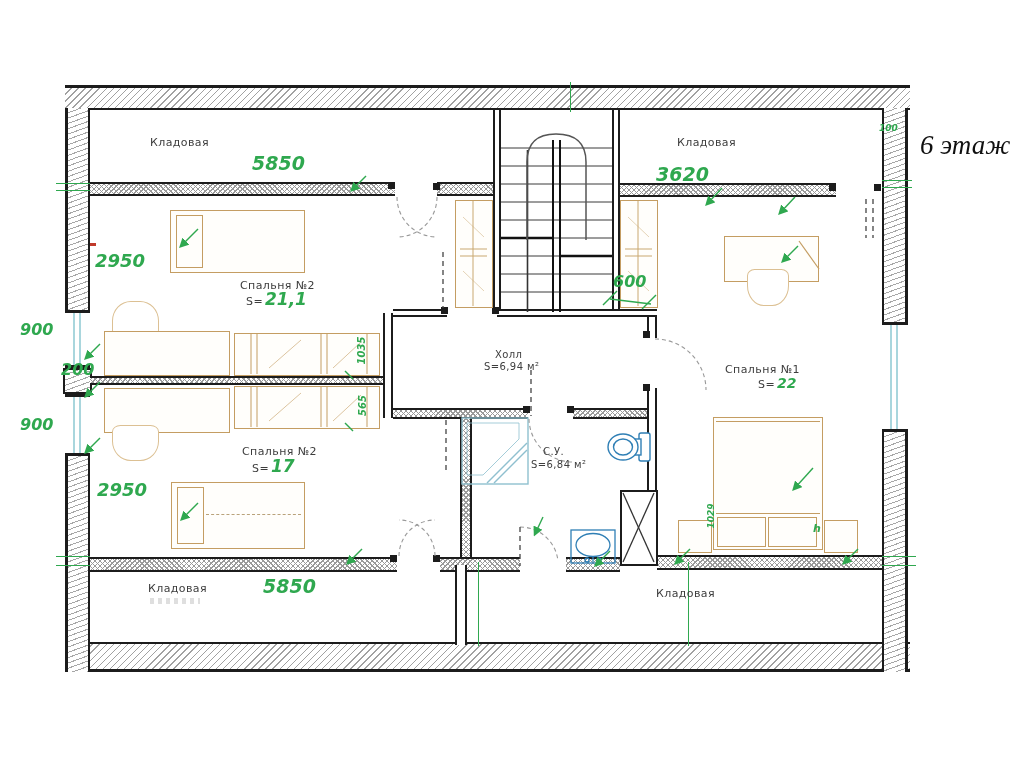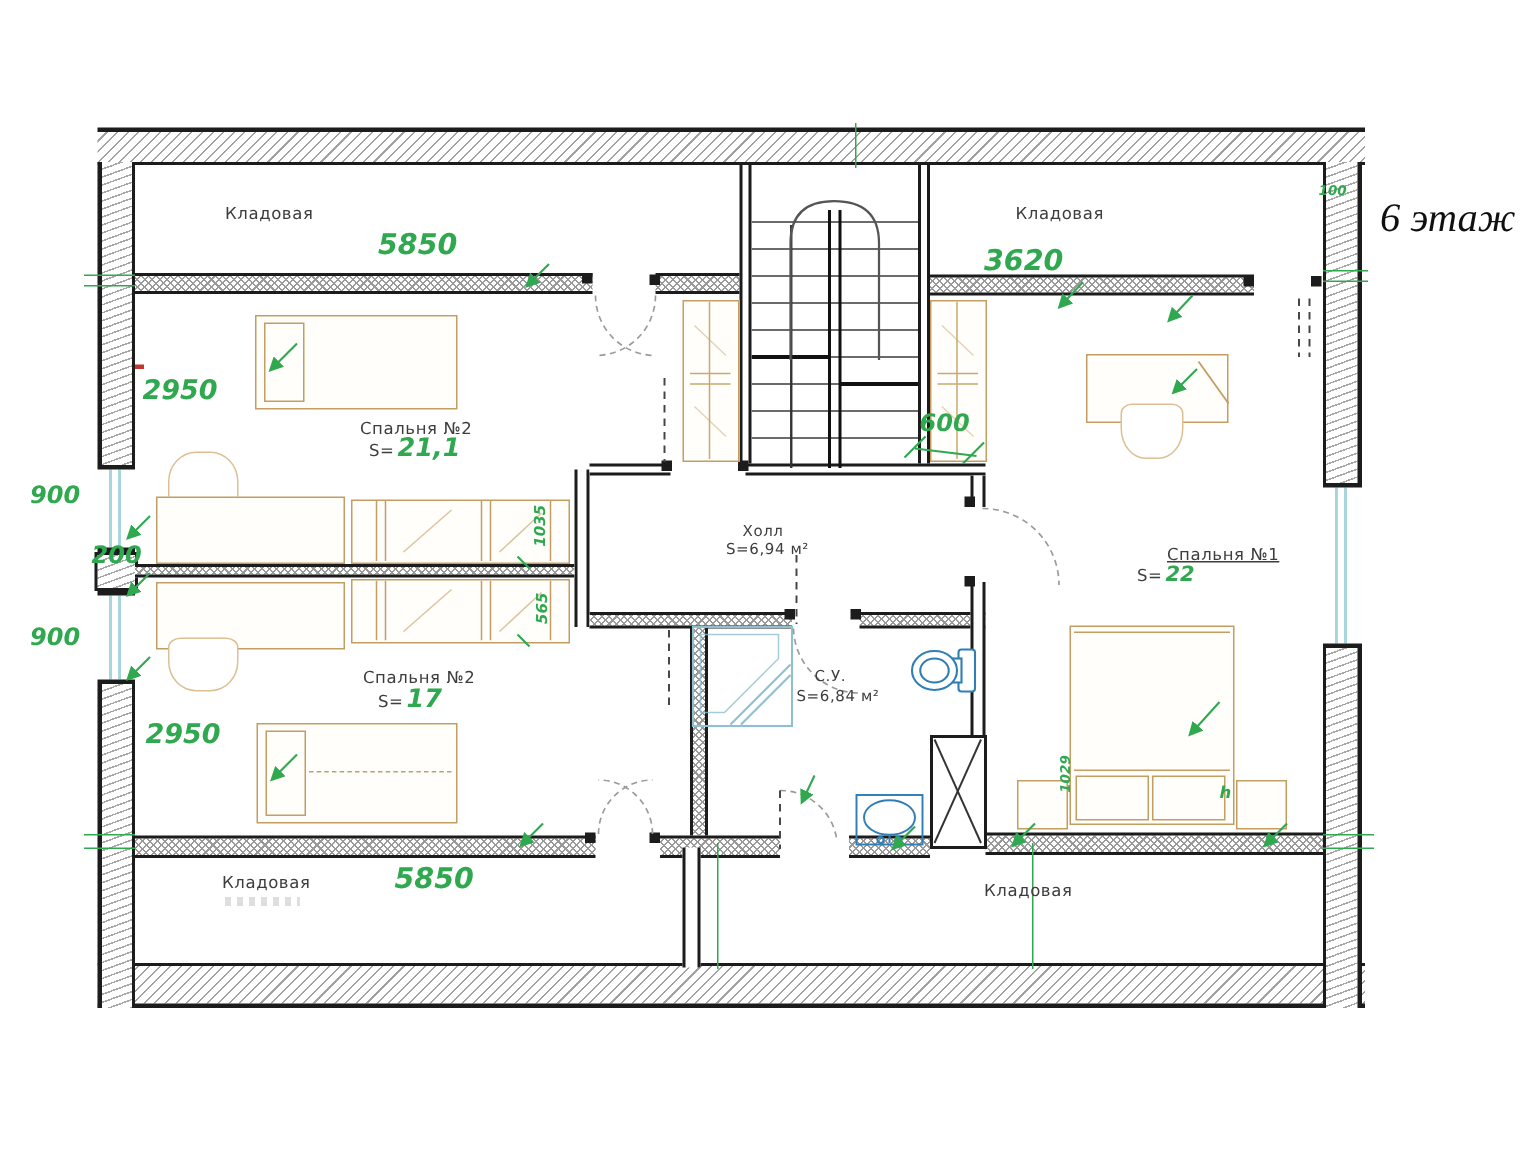--- a/index.html
+++ b/index.html
@@ -282,21 +282,21 @@
   <div class="a lbl" style="left:240px;top:279px;">Спальня №2</div>
   <div class="a arealine" style="left:246px;top:289px;">
     <span class="lbl">S=</span>
     <span class="dim" style="font-size:17px;">21,1</span>
   </div>
   <div class="a lbl" style="left:242px;top:445px;">Спальня №2</div>
   <div class="a arealine" style="left:252px;top:456px;">
     <span class="lbl">S=</span>
     <span class="dim" style="font-size:17px;">17</span>
   </div>
-  <div class="a lbl" style="left:778px;top:363px;text-decoration:underline;">Спальня №1</div>
+  <div class="a lbl" style="left:725px;top:363px;">Спальня №1</div>
   <div class="a arealine" style="left:758px;top:375px;">
     <span class="lbl">S=</span>
     <span class="dim" style="font-size:14px;">22</span>
   </div>
   <div class="a lbl" style="left:495px;top:349px;font-size:10px;">Холл</div>
   <div class="a lbl" style="left:484px;top:361px;font-size:10px;">S=6,94 м²</div>
   <div class="a lbl" style="left:543px;top:446px;font-size:10px;">С.У.</div>
   <div class="a lbl" style="left:531px;top:459px;font-size:10px;">S=6,84 м²</div>
   <div class="a lbl" style="left:148px;top:582px;">Кладовая</div>
   <div class="a remnant" style="left:150px;top:598px;width:50px;height:6px;"></div>

